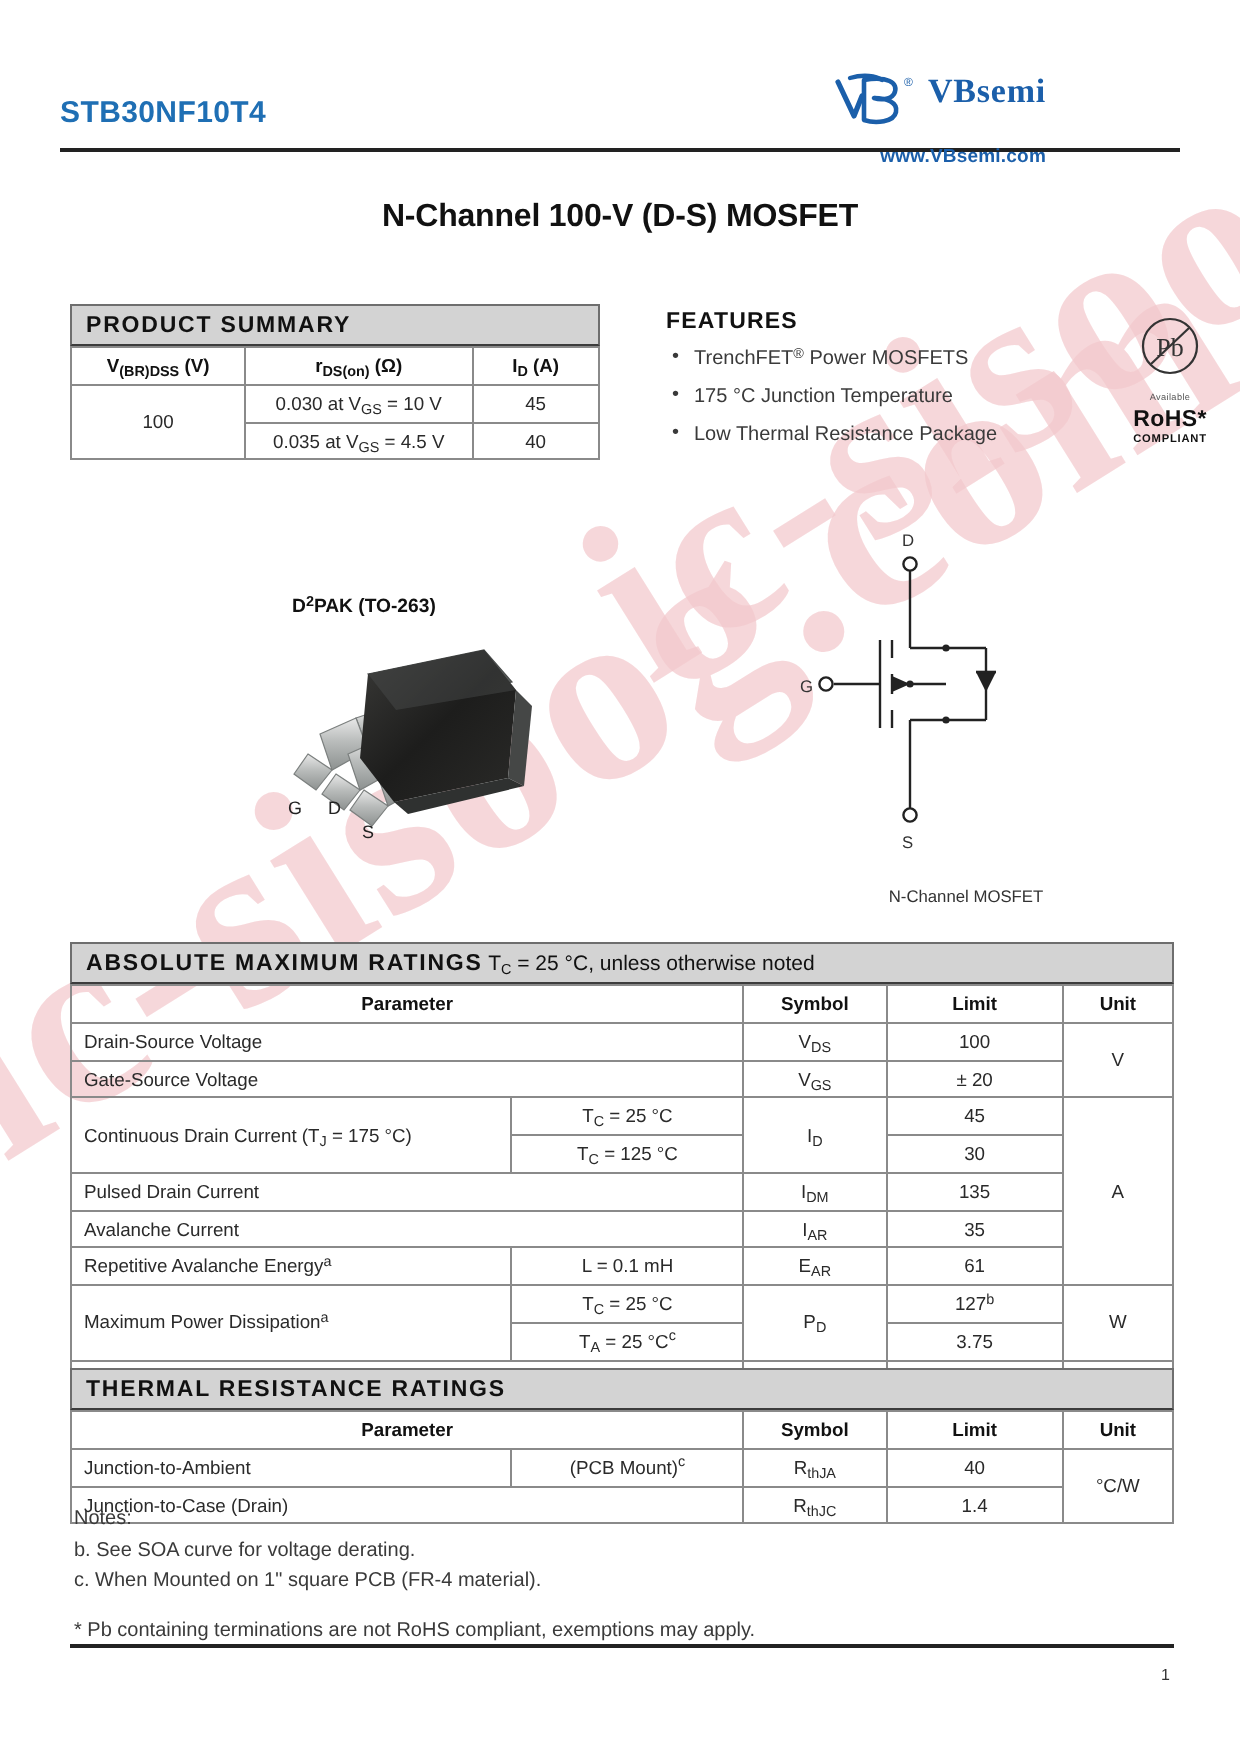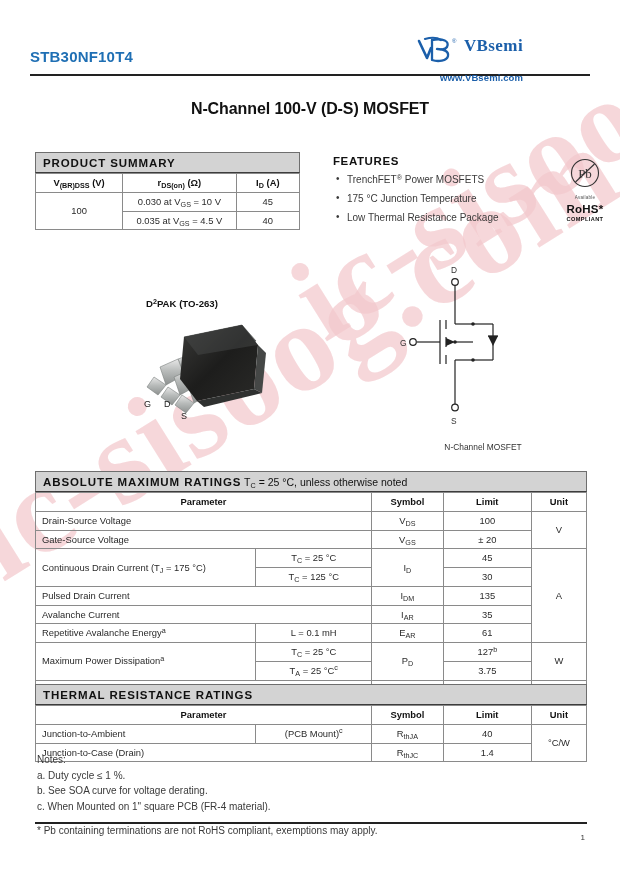--- a/index.html
+++ b/index.html
@@ -602,21 +602,20 @@
             <td class="l" colspan="2">Junction-to-Case (Drain)</td>
             <td class="c"><span>R</span><sub>thJC</sub></td>
             <td class="c">1.4</td>
           </tr>
         </tbody>
       </table>
     </div>
 
     <div class="notes">
       <div class="nt-h">Notes:</div>
-      <div>a. Duty cycle ≤ 1 %.</div>
       <div>b. See SOA curve for voltage derating.</div>
       <div>c. When Mounted on 1" square PCB (FR-4 material).</div>
       <div class="star">* Pb containing terminations are not RoHS compliant, exemptions may apply.</div>
     </div>
 
     <div class="foot-rule"></div>
     <div class="page-num">1</div>
 
   </div>
 </div>

